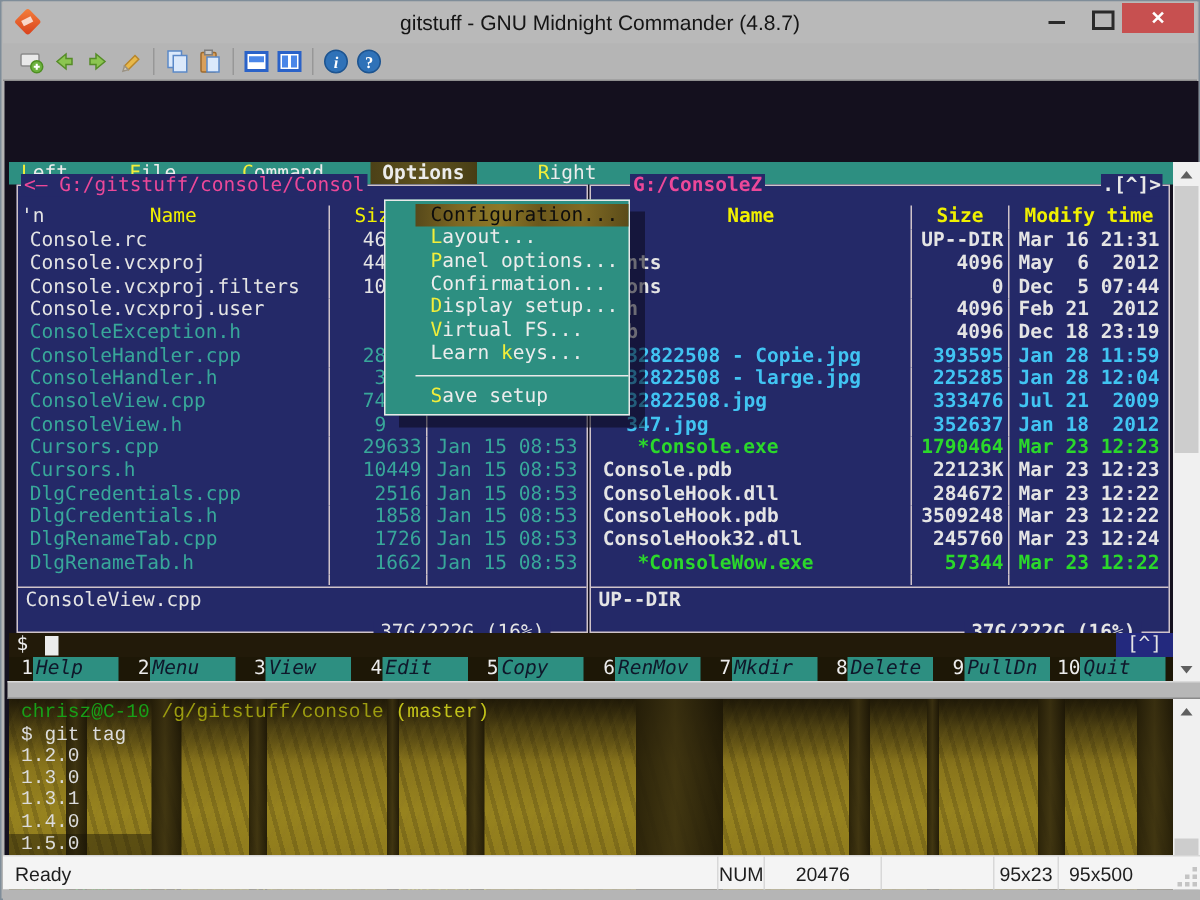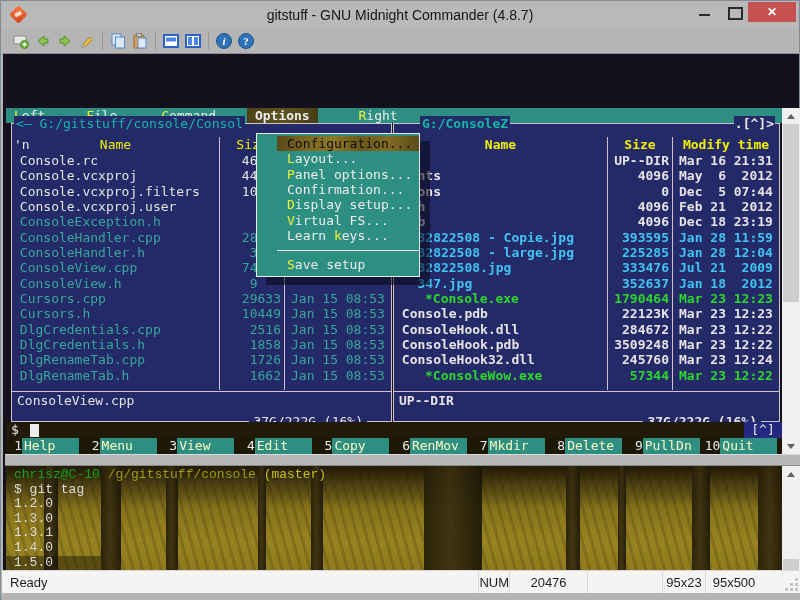--- a/index.html
+++ b/index.html
@@ -39,21 +39,21 @@
   .mbar-item:nth-child(2){ margin-left:17px; } .mbar-item:nth-child(3){ margin-left:20px; }
   .mbar-item:nth-child(4){ margin-left:15px;font-weight:bold; } .mbar-item:nth-child(5){ margin-left:25px; }
   .mbar-item:nth-child(6){ margin-left:25px; }
   .mbar-item.selected { background:linear-gradient(90deg,#4c4117,#5f5320 55%,#473d15); }
   .hot { color:#f2ee3a; }
   .mbar-item.selected .hot { color:#ececec; }
   
   .panel { position:absolute; top:69px; height:299px; background:#242968; border:1px solid #cfc3c9; }
   .panel-left { left:8px; width:381px; }
   .panel-right { left:390px; width:387px;font-weight:bold; }
-  .p-title { position:absolute; top:-8px; background:#242968; padding:0 2px; color:#14b8a6; white-space:pre; }
+  .p-title { position:absolute; top:-8px; background:#242968; padding:0 2px; color:#ec4899; white-space:pre; }
   .panel-left .p-title { left:2px; }
   .panel-right .p-title { left:26px; }
   .p-corner { position:absolute; top:-8px; right:4px; background:#242968; padding:0 1px; color:#e8e8e8; white-space:pre; }
   .p-hdr { position:absolute; left:0; right:0; top:13px; height:16px; display:flex; line-height:16px; }
   .hname { flex:1; position:relative; text-align:center; color:#f0f000; }
   .sort-ind { position:absolute; left:2px; top:0; color:#e4e4e4; }
   .hsize { width:66px; text-align:center; color:#f0f000; border-left:1px solid #cfc3c9; border-right:1px solid #cfc3c9; }
   .htime { width:106px; text-align:center; color:#f0f000; }
   .p-rows { position:absolute; left:0; right:0; top:29px; }
   .frow { display:flex; height:15.34px; line-height:15.34px; }
@@ -78,21 +78,21 @@
   
   .cmdrow { position:absolute; left:3px; top:368px; width:776px; height:16px; background:#221a09; line-height:16px; color:#ececec; }
   .cmd-prompt { padding-left:5px; white-space:pre; }
   .cmd-cursor { position:absolute; left:24px; top:2px; width:9px; height:13px; background:#ececec; }
   .panels-chip { position:absolute; right:0; top:0; width:38px; height:16px; background:#23297e;
     text-align:center; color:#e4e4e4; }
   
   .fkeybar { position:absolute; left:3px; top:384px; width:776px; height:16px; background:#1d1706; display:flex; line-height:16px; }
   .fslot { flex:1; display:flex; }
   .fnum { width:16px; text-align:right; color:#ececec; white-space:pre; }
-  .flabel { width:57px; background:#2d8f81; color:#fef9c3; padding-left:2px; white-space:pre; }
+  .flabel { width:57px; background:#2d8f81; color:#0f172a; padding-left:2px; white-space:pre;font-style:italic; }
   
   .splitter { position:absolute; left:2px; top:400px; width:796px; height:12px; background:#b7b7b7;
     border-top:1px solid #dadada; border-bottom:1px solid #8a8a8a; }
   
   .term { position:absolute; left:3px; top:412px; width:776px; height:156px; overflow:hidden;
     background:
       linear-gradient(180deg, rgba(25,20,6,0.85) 0%, rgba(45,38,12,0.45) 12%, rgba(0,0,0,0) 26%),
       repeating-linear-gradient(115deg, rgba(140,118,36,0.16) 0 2px, rgba(0,0,0,0) 2px 7px),
       repeating-linear-gradient(75deg, rgba(40,32,8,0.20) 0 3px, rgba(0,0,0,0) 3px 9px),
       linear-gradient(180deg,#4d3f12 0%,#6b5a16 14%,#8a761c 30%,#97831f 48%,#8f7b1c 70%,#7d6b18 100%); }

